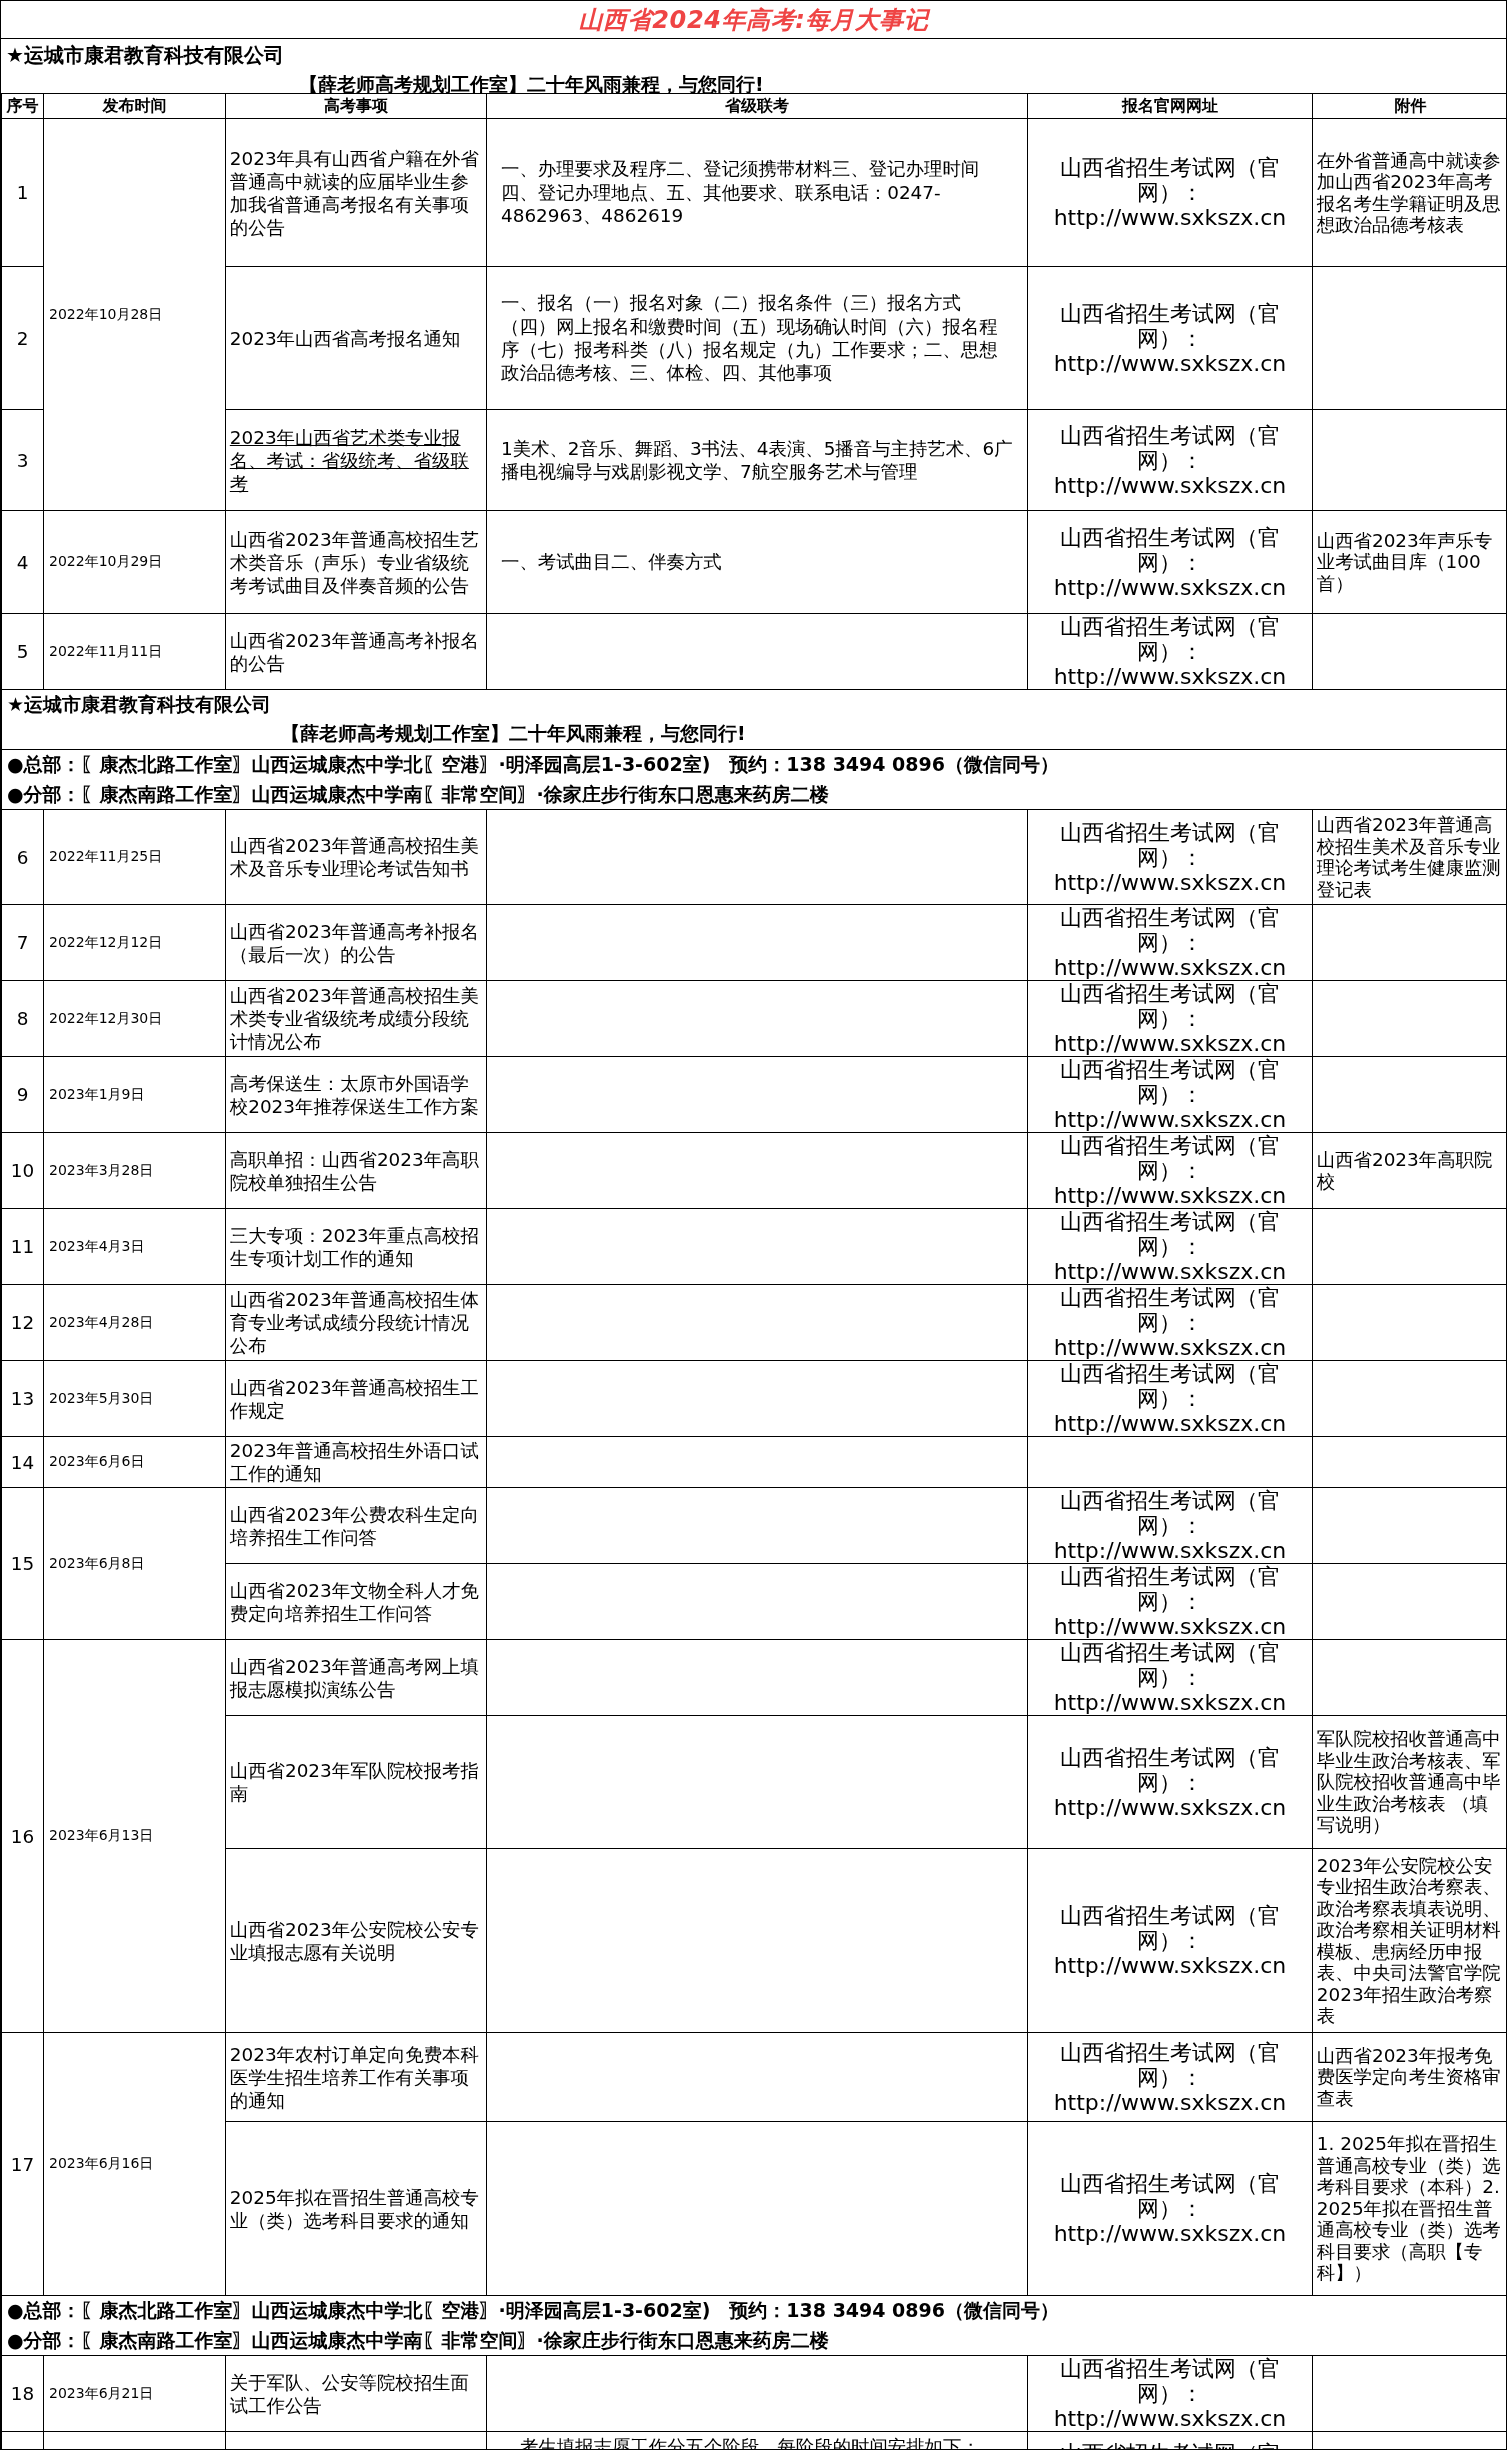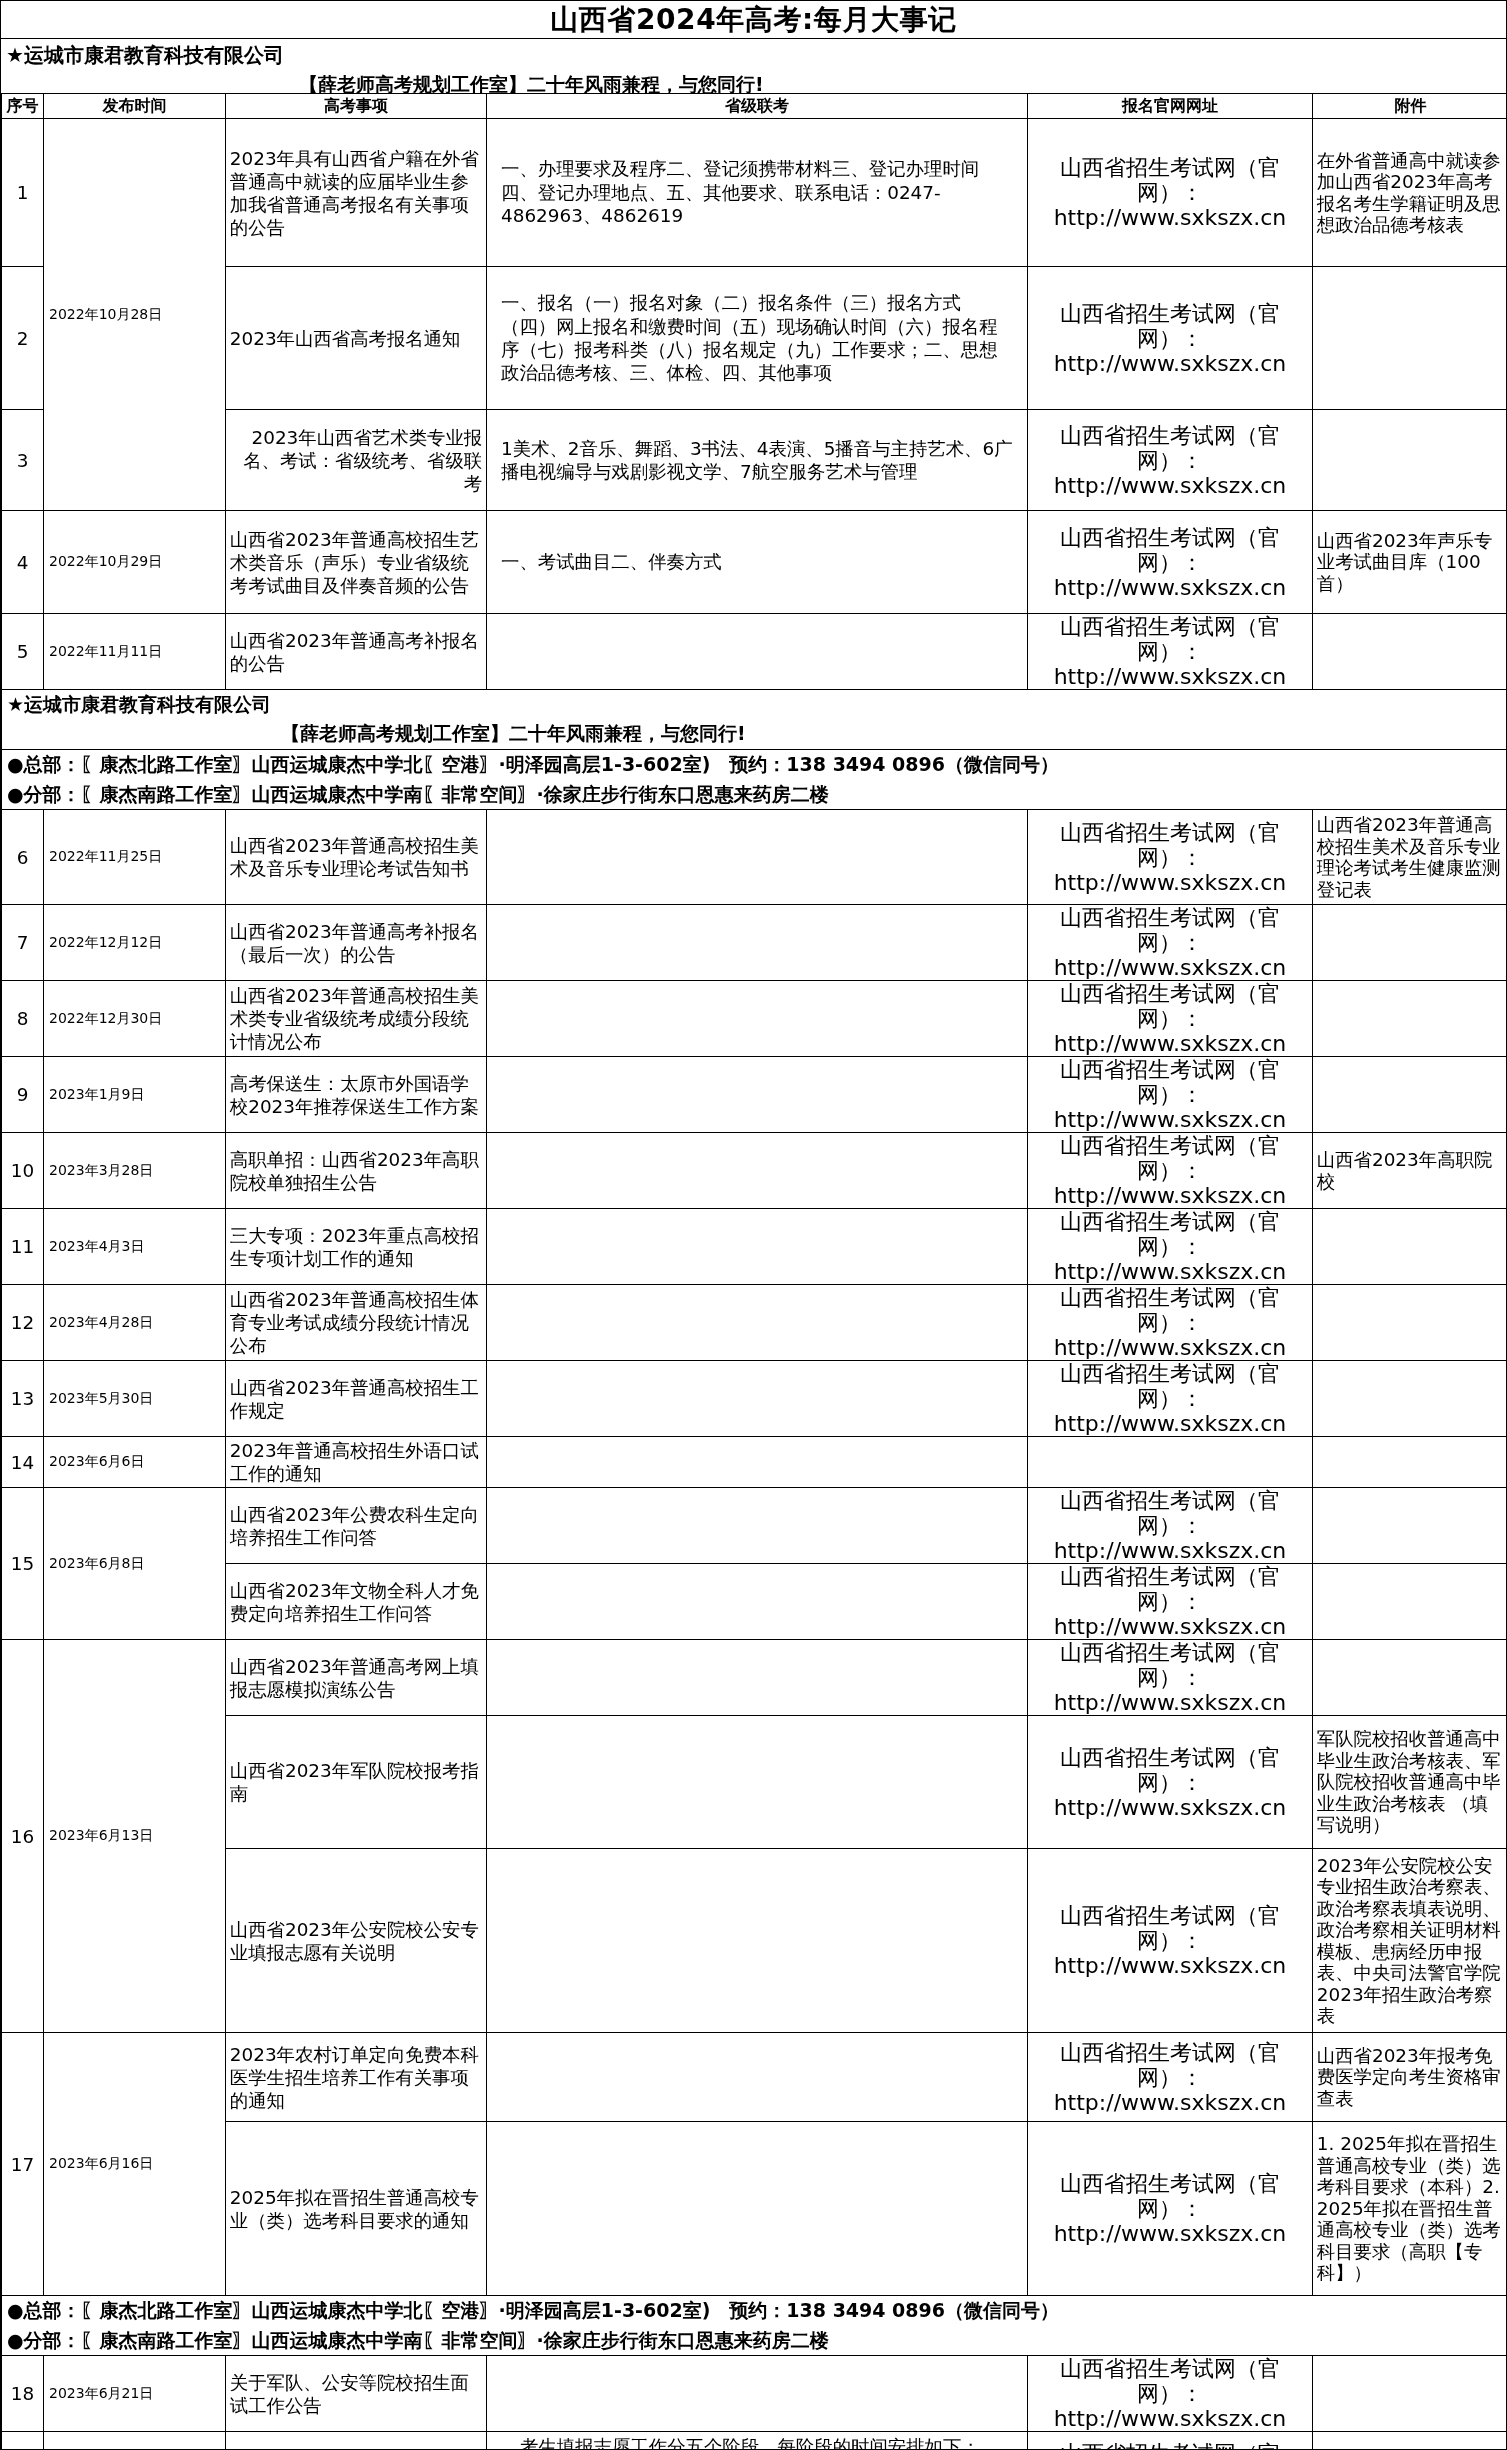--- a/index.html
+++ b/index.html
@@ -2,31 +2,31 @@
 <html style="font-size:10px"><head>
 <meta charset="utf-8">
 <style>
   html,body{margin:0;padding:0;background:#fff;}
   .page{
     position:relative;width:1505px;height:2448px;
     border:1.3px solid #000;background:#fff;overflow:hidden;
     font-family:"DejaVu Sans","Liberation Sans",sans-serif;color:#000;
   }
   .title-bar{height:37px;border-bottom:1.3px solid #000;display:flex;align-items:center;justify-content:center;}
-  .title-bar span{font-size:28px;font-weight:bold;color:#000000;letter-spacing:0.6px;}
+  .title-bar span{font-size:24px;font-weight:bold;color:#ef4444;letter-spacing:0.6px;font-style:italic;}
   .preheader{height:54px;}
   .ph-company{font-size:20px;font-weight:bold;padding:2.5px 0 0 5px;}
   .ph-slogan{font-size:19px;font-weight:bold;padding:3.8px 0 0 298px;}
   table.main{border-collapse:collapse;table-layout:fixed;width:1508px;}
   table.main td,table.main th{border:1.3px solid #000;vertical-align:middle;overflow:hidden;}
   th{font-size:16px;font-weight:bold;text-align:center;padding:0;}
   .c-no{text-align:center;font-size:18.4px;}
   .c-date{font-size:14px;padding-left:5px;white-space:nowrap;}
   .c-item{font-size:18.4px;line-height:23px;padding:1.3px 3.8px;}
-  .c-item.center{text-align:right;}
+  .c-item.center{text-align:left;text-decoration:underline;}
   .c-content{font-size:18.4px;line-height:23.4px;padding:2.5px 14px;}
   .c-content.big{padding:2.5px 33px;}
   .c-site{text-align:center;font-size:22px;line-height:25px;padding:0 2.5px;}
   .c-attach{font-size:18.4px;line-height:21.5px;padding:1.3px 3.8px;}
   .banner-cell{padding:0;}
   .bn-line{font-size:19px;font-weight:bold;padding-left:5px;display:flex;align-items:center;}
   .bn-company{height:29px;}
   .bn-slogan{height:30px;border-bottom:1.3px solid #000;padding-left:279px;}
   .bn-hq{height:30px;}
   .bn-branch{height:29px;}

